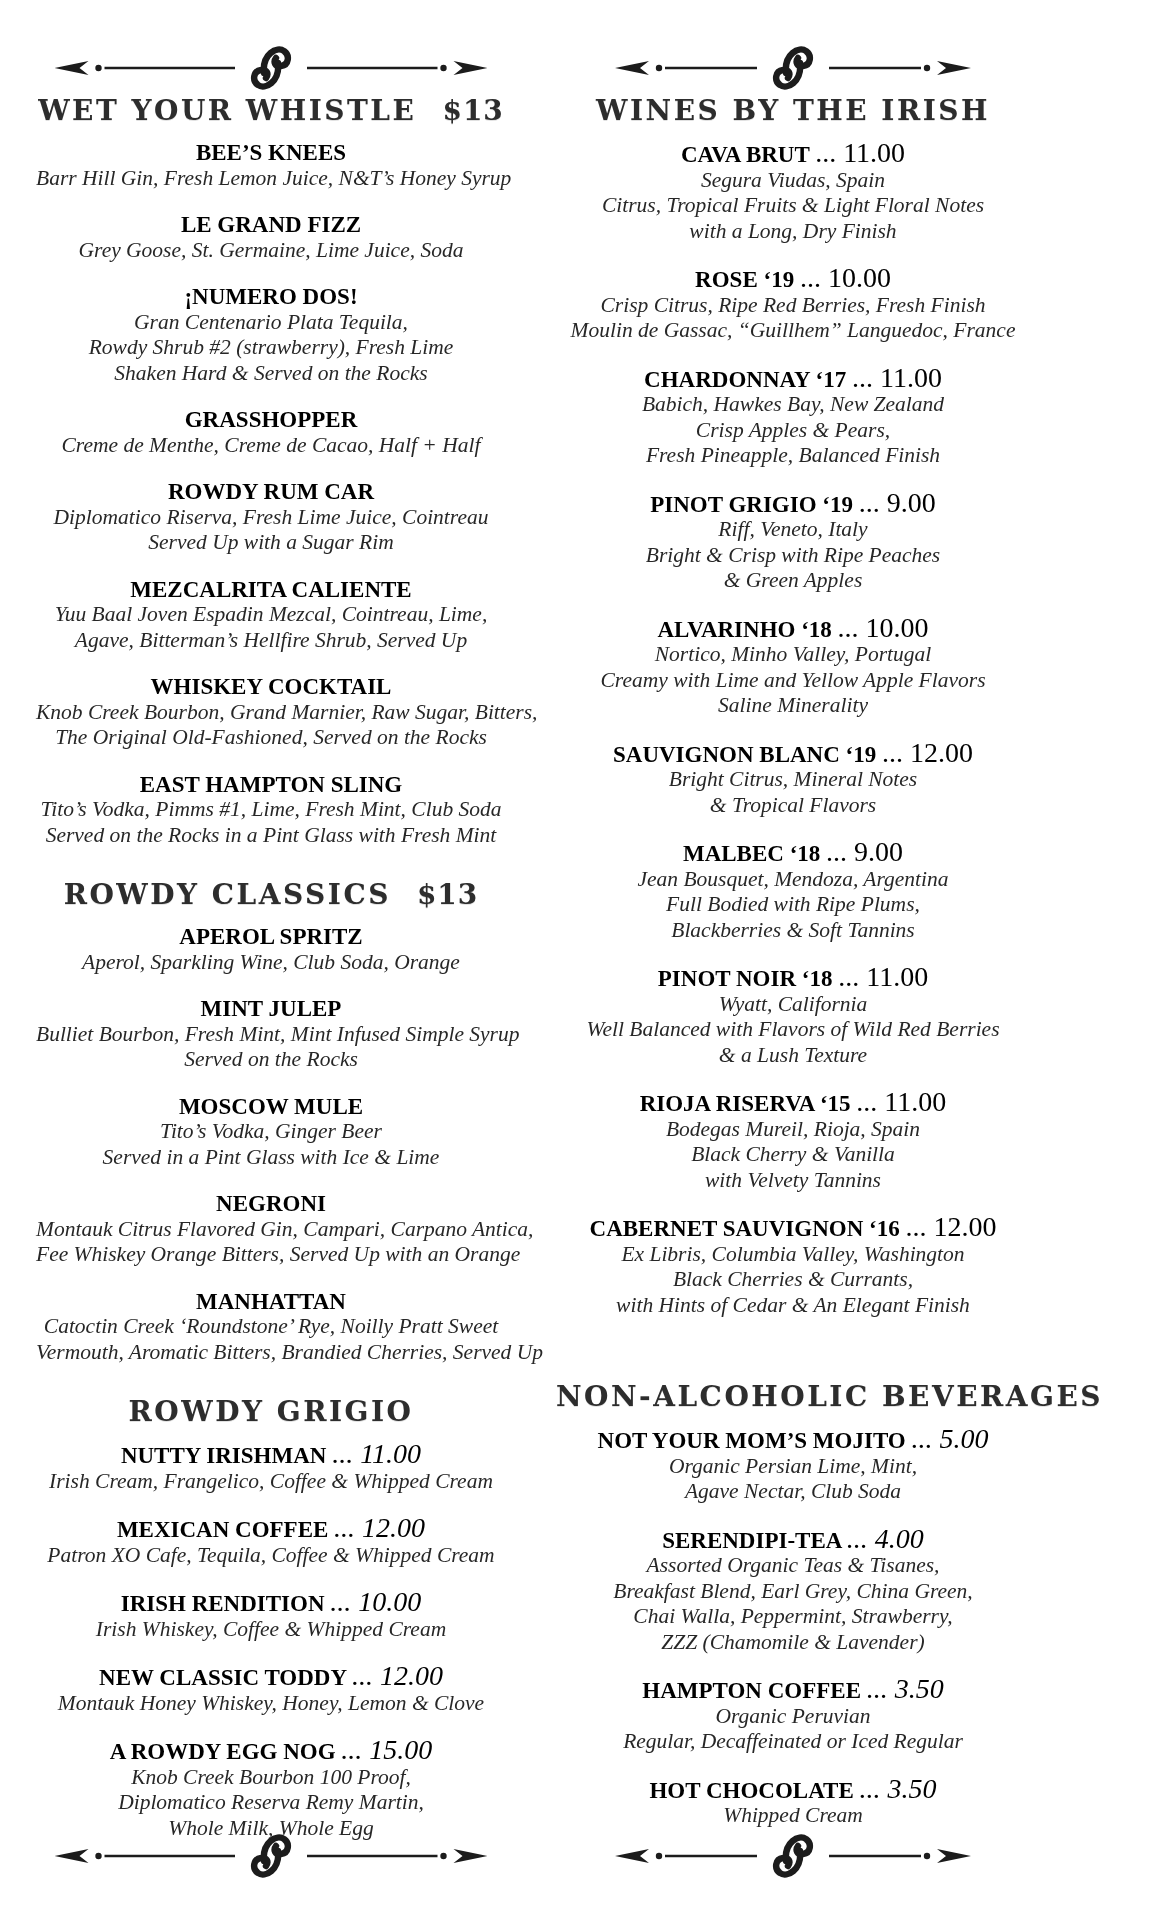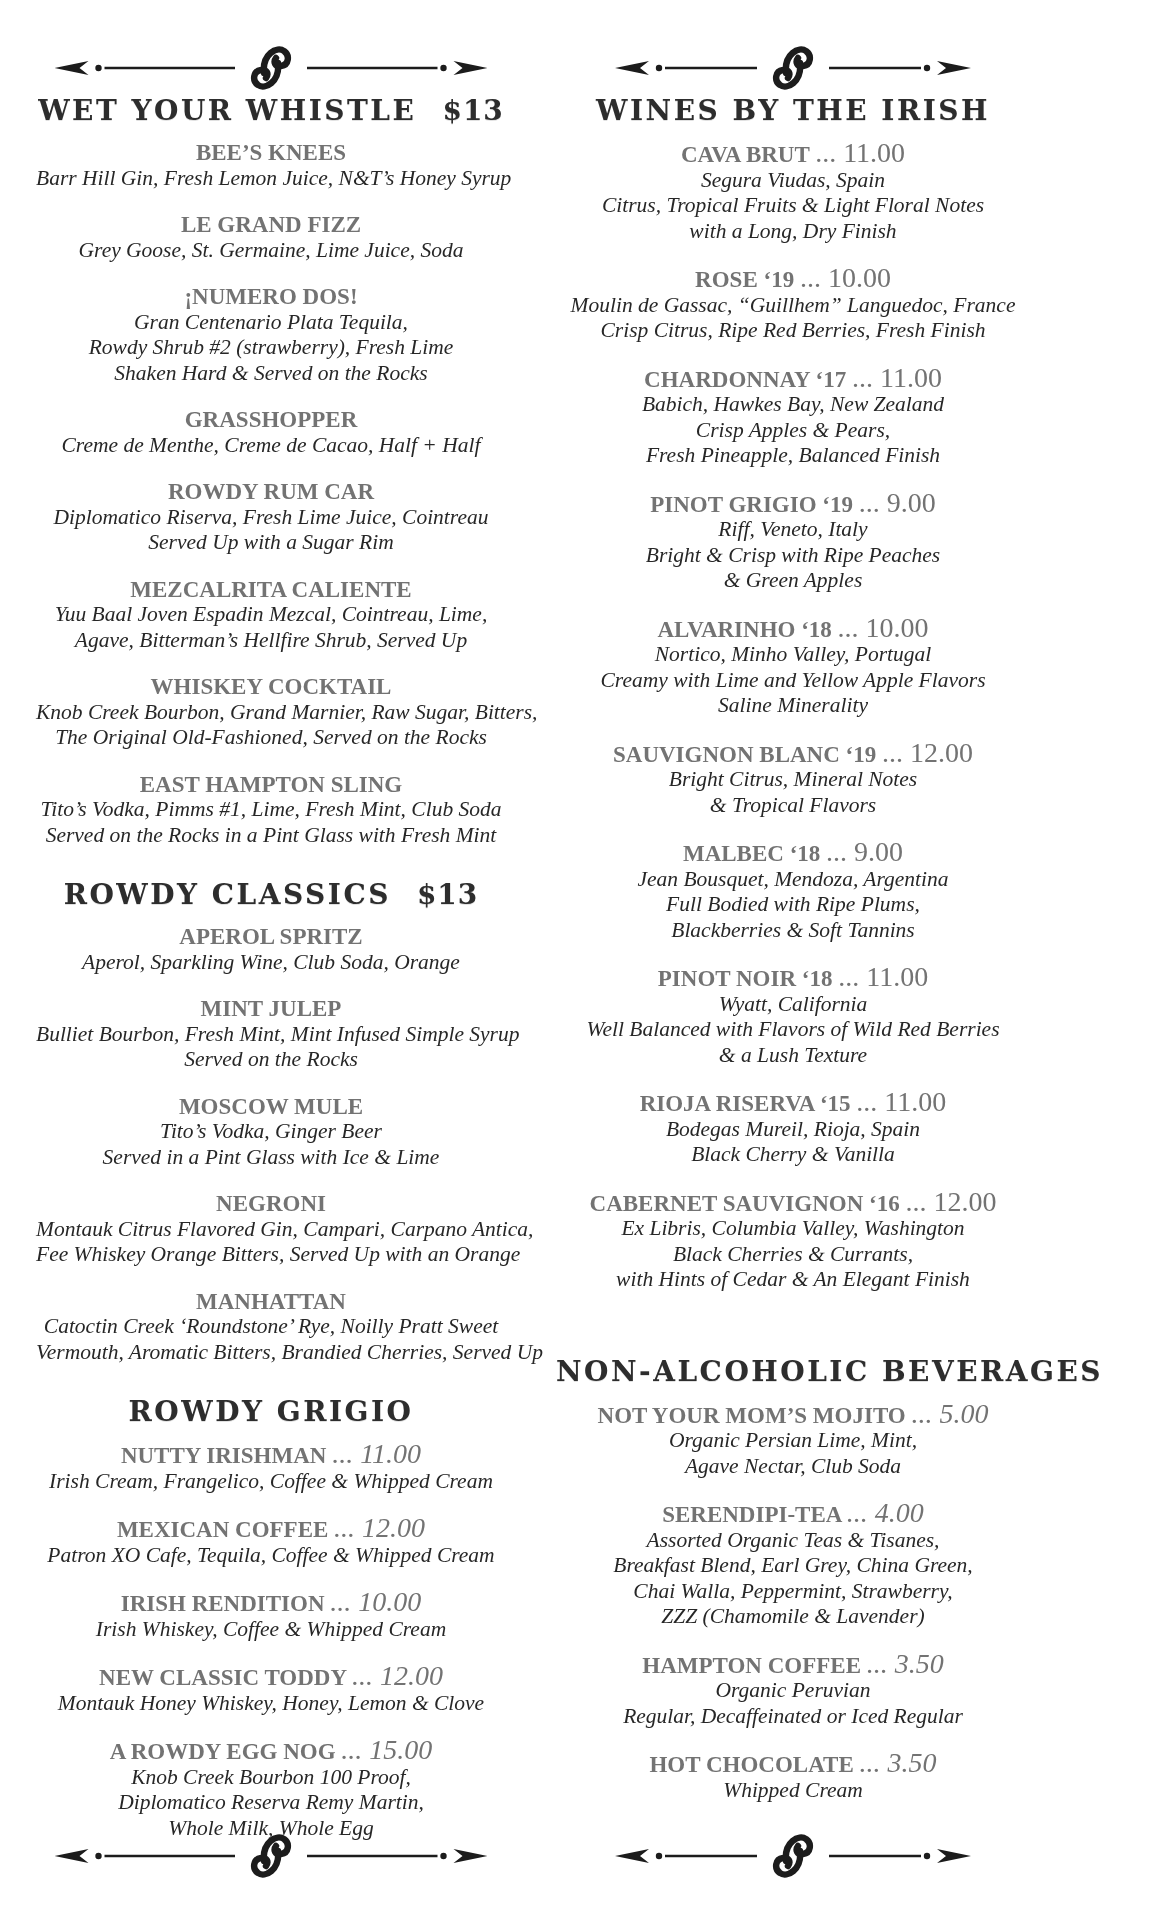--- a/index.html
+++ b/index.html
@@ -20,21 +20,21 @@
   .section-title{
     font-family:"DejaVu Serif", serif;font-weight:700;
     font-size:28px;line-height:34px;letter-spacing:2.5px;
     color:#2d2d2d;margin:0 0 12px 0;white-space:nowrap;
     text-shadow:0 1px 0 rgba(0,0,0,0.12);
   }
   .price-tag{margin-left:26px;letter-spacing:1px;}
   .item{margin-bottom:21px;}
   .item:last-child{margin-bottom:0;}
   .item-name{
-    font-weight:700;font-size:23px;line-height:25.5px;color:#737373;
+    font-weight:700;font-size:23px;line-height:25.5px;color:#000000;
     white-space:nowrap;
   }
   .item-price{font-weight:400;font-size:28px;}
   .item-price.italic{font-style:italic;}
   .desc-line{
     font-style:italic;font-size:21.5px;line-height:25.5px;color:#272727;
     white-space:nowrap;
   }
   svg{display:block;}
 </style>
@@ -216,22 +216,22 @@
         <section class="section">
           <h2 class="section-title"><span>WINES BY THE IRISH</span></h2>
           <div class="item">
             <div class="item-name"><span>CAVA BRUT</span> <span class="item-price">... 11.00</span></div>
             <div class="desc-line">Segura Viudas, Spain</div>
             <div class="desc-line">Citrus, Tropical Fruits &amp; Light Floral Notes</div>
             <div class="desc-line">with a Long, Dry Finish</div>
           </div>
           <div class="item">
             <div class="item-name"><span>ROSE ‘19</span> <span class="item-price">... 10.00</span></div>
+            <div class="desc-line">Crisp Citrus, Ripe Red Berries, Fresh Finish</div>
             <div class="desc-line">Moulin de Gassac, “Guillhem” Languedoc, France</div>
-            <div class="desc-line">Crisp Citrus, Ripe Red Berries, Fresh Finish</div>
           </div>
           <div class="item">
             <div class="item-name"><span>CHARDONNAY ‘17</span> <span class="item-price">... 11.00</span></div>
             <div class="desc-line">Babich, Hawkes Bay, New Zealand</div>
             <div class="desc-line">Crisp Apples &amp; Pears,</div>
             <div class="desc-line">Fresh Pineapple, Balanced Finish</div>
           </div>
           <div class="item">
             <div class="item-name"><span>PINOT GRIGIO ‘19</span> <span class="item-price">... 9.00</span></div>
             <div class="desc-line">Riff, Veneto, Italy</div>
@@ -258,20 +258,21 @@
           <div class="item">
             <div class="item-name"><span>PINOT NOIR ‘18</span> <span class="item-price">... 11.00</span></div>
             <div class="desc-line">Wyatt, California</div>
             <div class="desc-line">Well Balanced with Flavors of Wild Red Berries</div>
             <div class="desc-line">&amp; a Lush Texture</div>
           </div>
           <div class="item">
             <div class="item-name"><span>RIOJA RISERVA ‘15</span> <span class="item-price">... 11.00</span></div>
             <div class="desc-line">Bodegas Mureil, Rioja, Spain</div>
             <div class="desc-line">Black Cherry &amp; Vanilla</div>
+            <div class="desc-line">with Velvety Tannins</div>
           </div>
           <div class="item">
             <div class="item-name"><span>CABERNET SAUVIGNON ‘16</span> <span class="item-price">... 12.00</span></div>
             <div class="desc-line">Ex Libris, Columbia Valley, Washington</div>
             <div class="desc-line">Black Cherries &amp; Currants,</div>
             <div class="desc-line">with Hints of Cedar &amp; An Elegant Finish</div>
           </div>
         </section>
         <section class="section">
           <h2 class="section-title"><span>NON-ALCOHOLIC BEVERAGES</span></h2>

